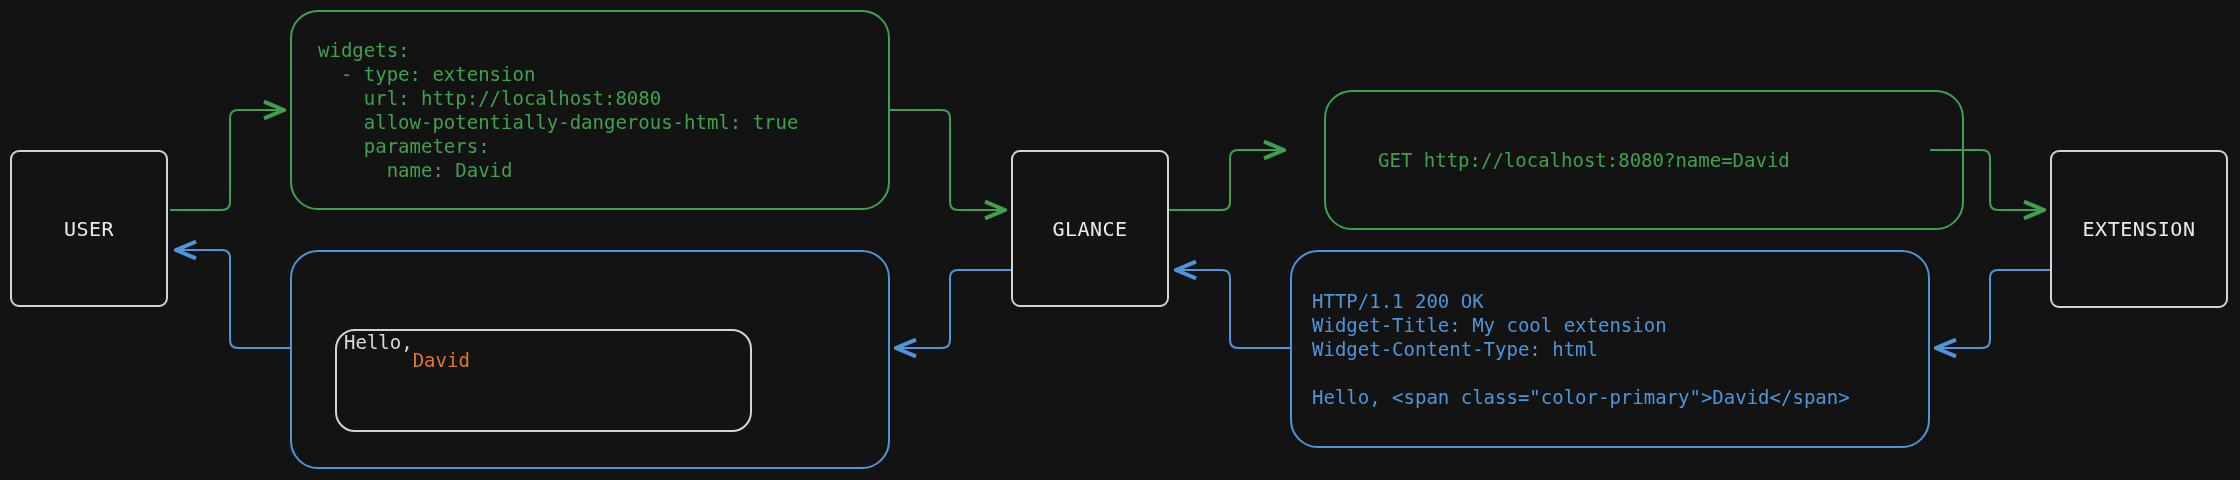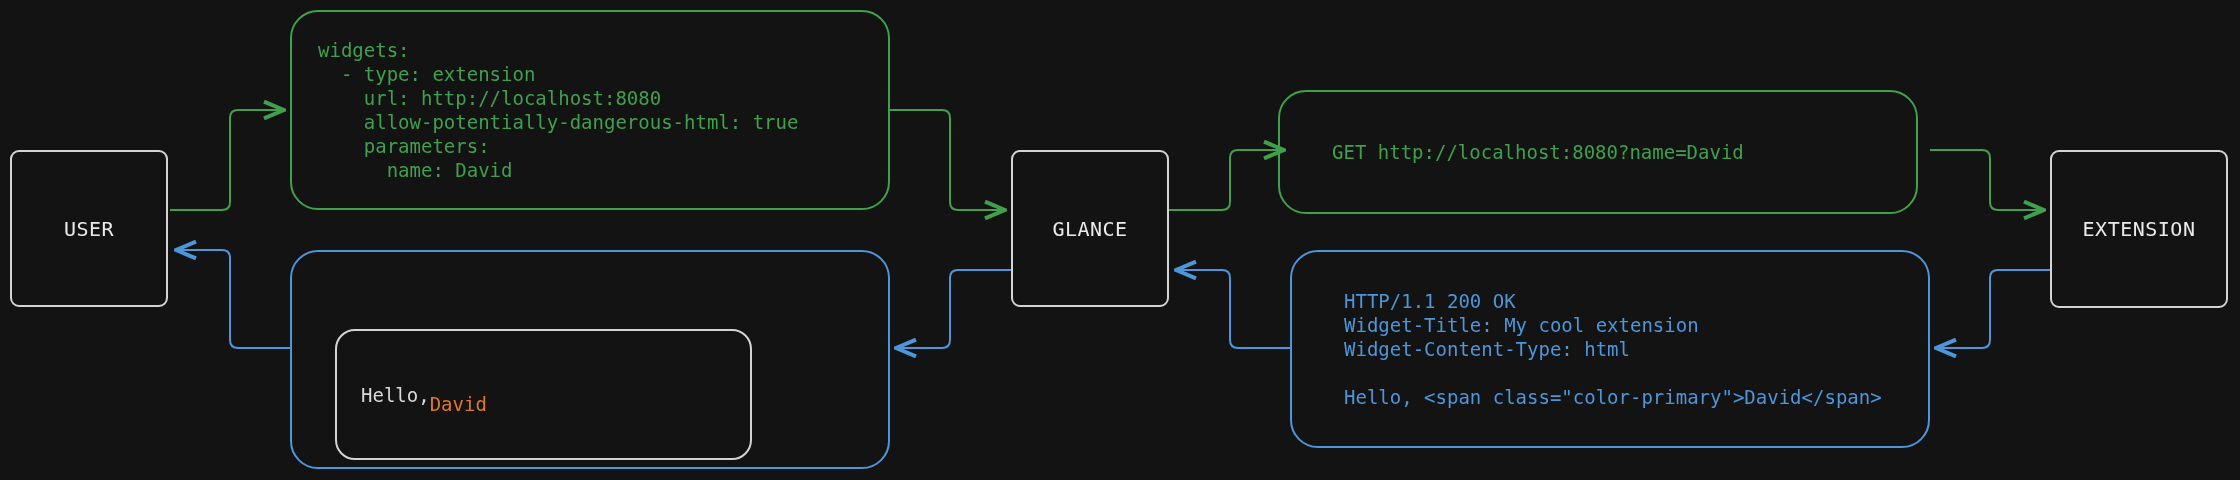--- a/index.html
+++ b/index.html
@@ -32,37 +32,37 @@
   .code-box{
     position:absolute;border-radius:28px;border:2px solid;
     display:flex;flex-direction:column;justify-content:center;
   }
   .code-box pre{
     font-family:"DejaVu Sans Mono",monospace;font-size:19px;line-height:24px;
     white-space:pre;
   }
   .box-config{left:290px;top:10px;width:600px;height:200px;border-color:var(--request);}
   .box-config pre{padding-left:26px;color:var(--request);}
-  .box-get{left:1278px;top:90px;width:640px;height:124px;border-color:var(--request);}
+  .box-get{left:1324px;top:90px;width:640px;height:140px;border-color:var(--request);}
   .box-get pre{padding-left:52px;color:var(--request);}
   .box-http{left:1290px;top:250px;width:640px;height:198px;border-color:var(--response);}
-  .box-http pre{padding-left:52px;color:var(--response);}
+  .box-http pre{padding-left:20px;color:var(--response);}
 
   .widget-box{
     position:absolute;left:290px;top:250px;width:600px;height:219px;
     border:2px solid var(--response);border-radius:28px;
   }
   .widget-title{
     position:absolute;left:60px;top:40px;font-size:19px;line-height:24px;
     color:var(--plain_text);letter-spacing:1px;
   }
   .hello-box{
-    position:absolute;left:43px;top:77px;width:417px;height:131px;
+    position:absolute;left:43px;top:77px;width:417px;height:103px;
     border:2px solid var(--node_border);border-radius:20px;
-    display:flex;align-items:center;padding-left:24px;
+    display:flex;padding-left:7px;
     font-size:19px;color:var(--plain_text);
   }
   .hello-box .primary{color:var(--primary);margin-top:18px;}
 </style>
 </head>
 <body>
 
 <div class="canvas">
 
   <svg class="arrows" viewBox="0 0 2240 480">

